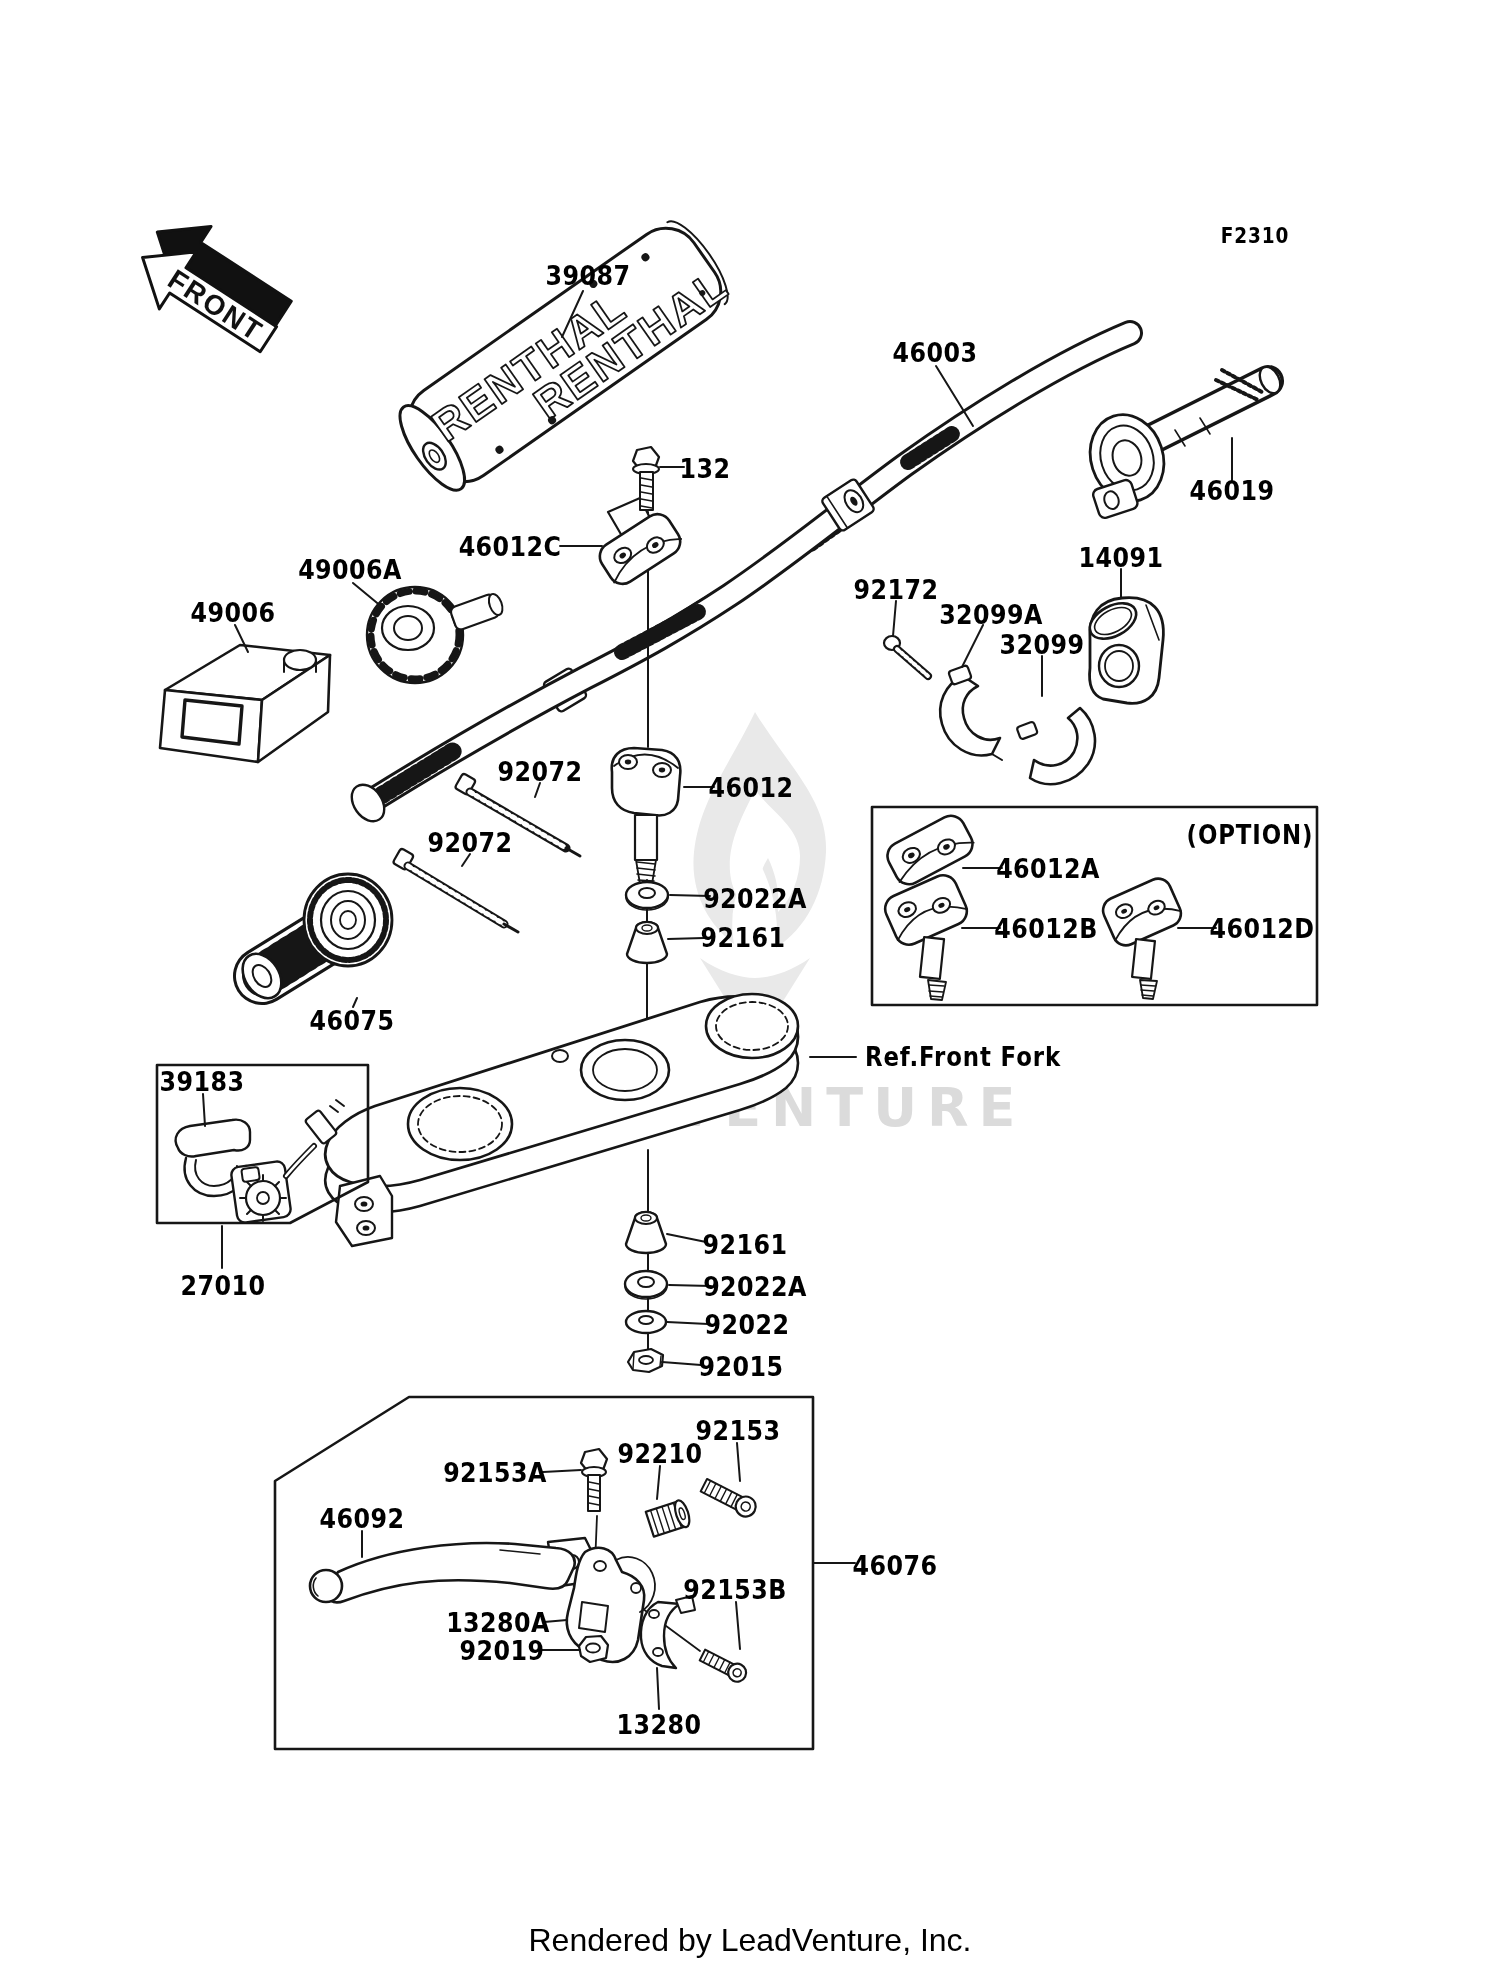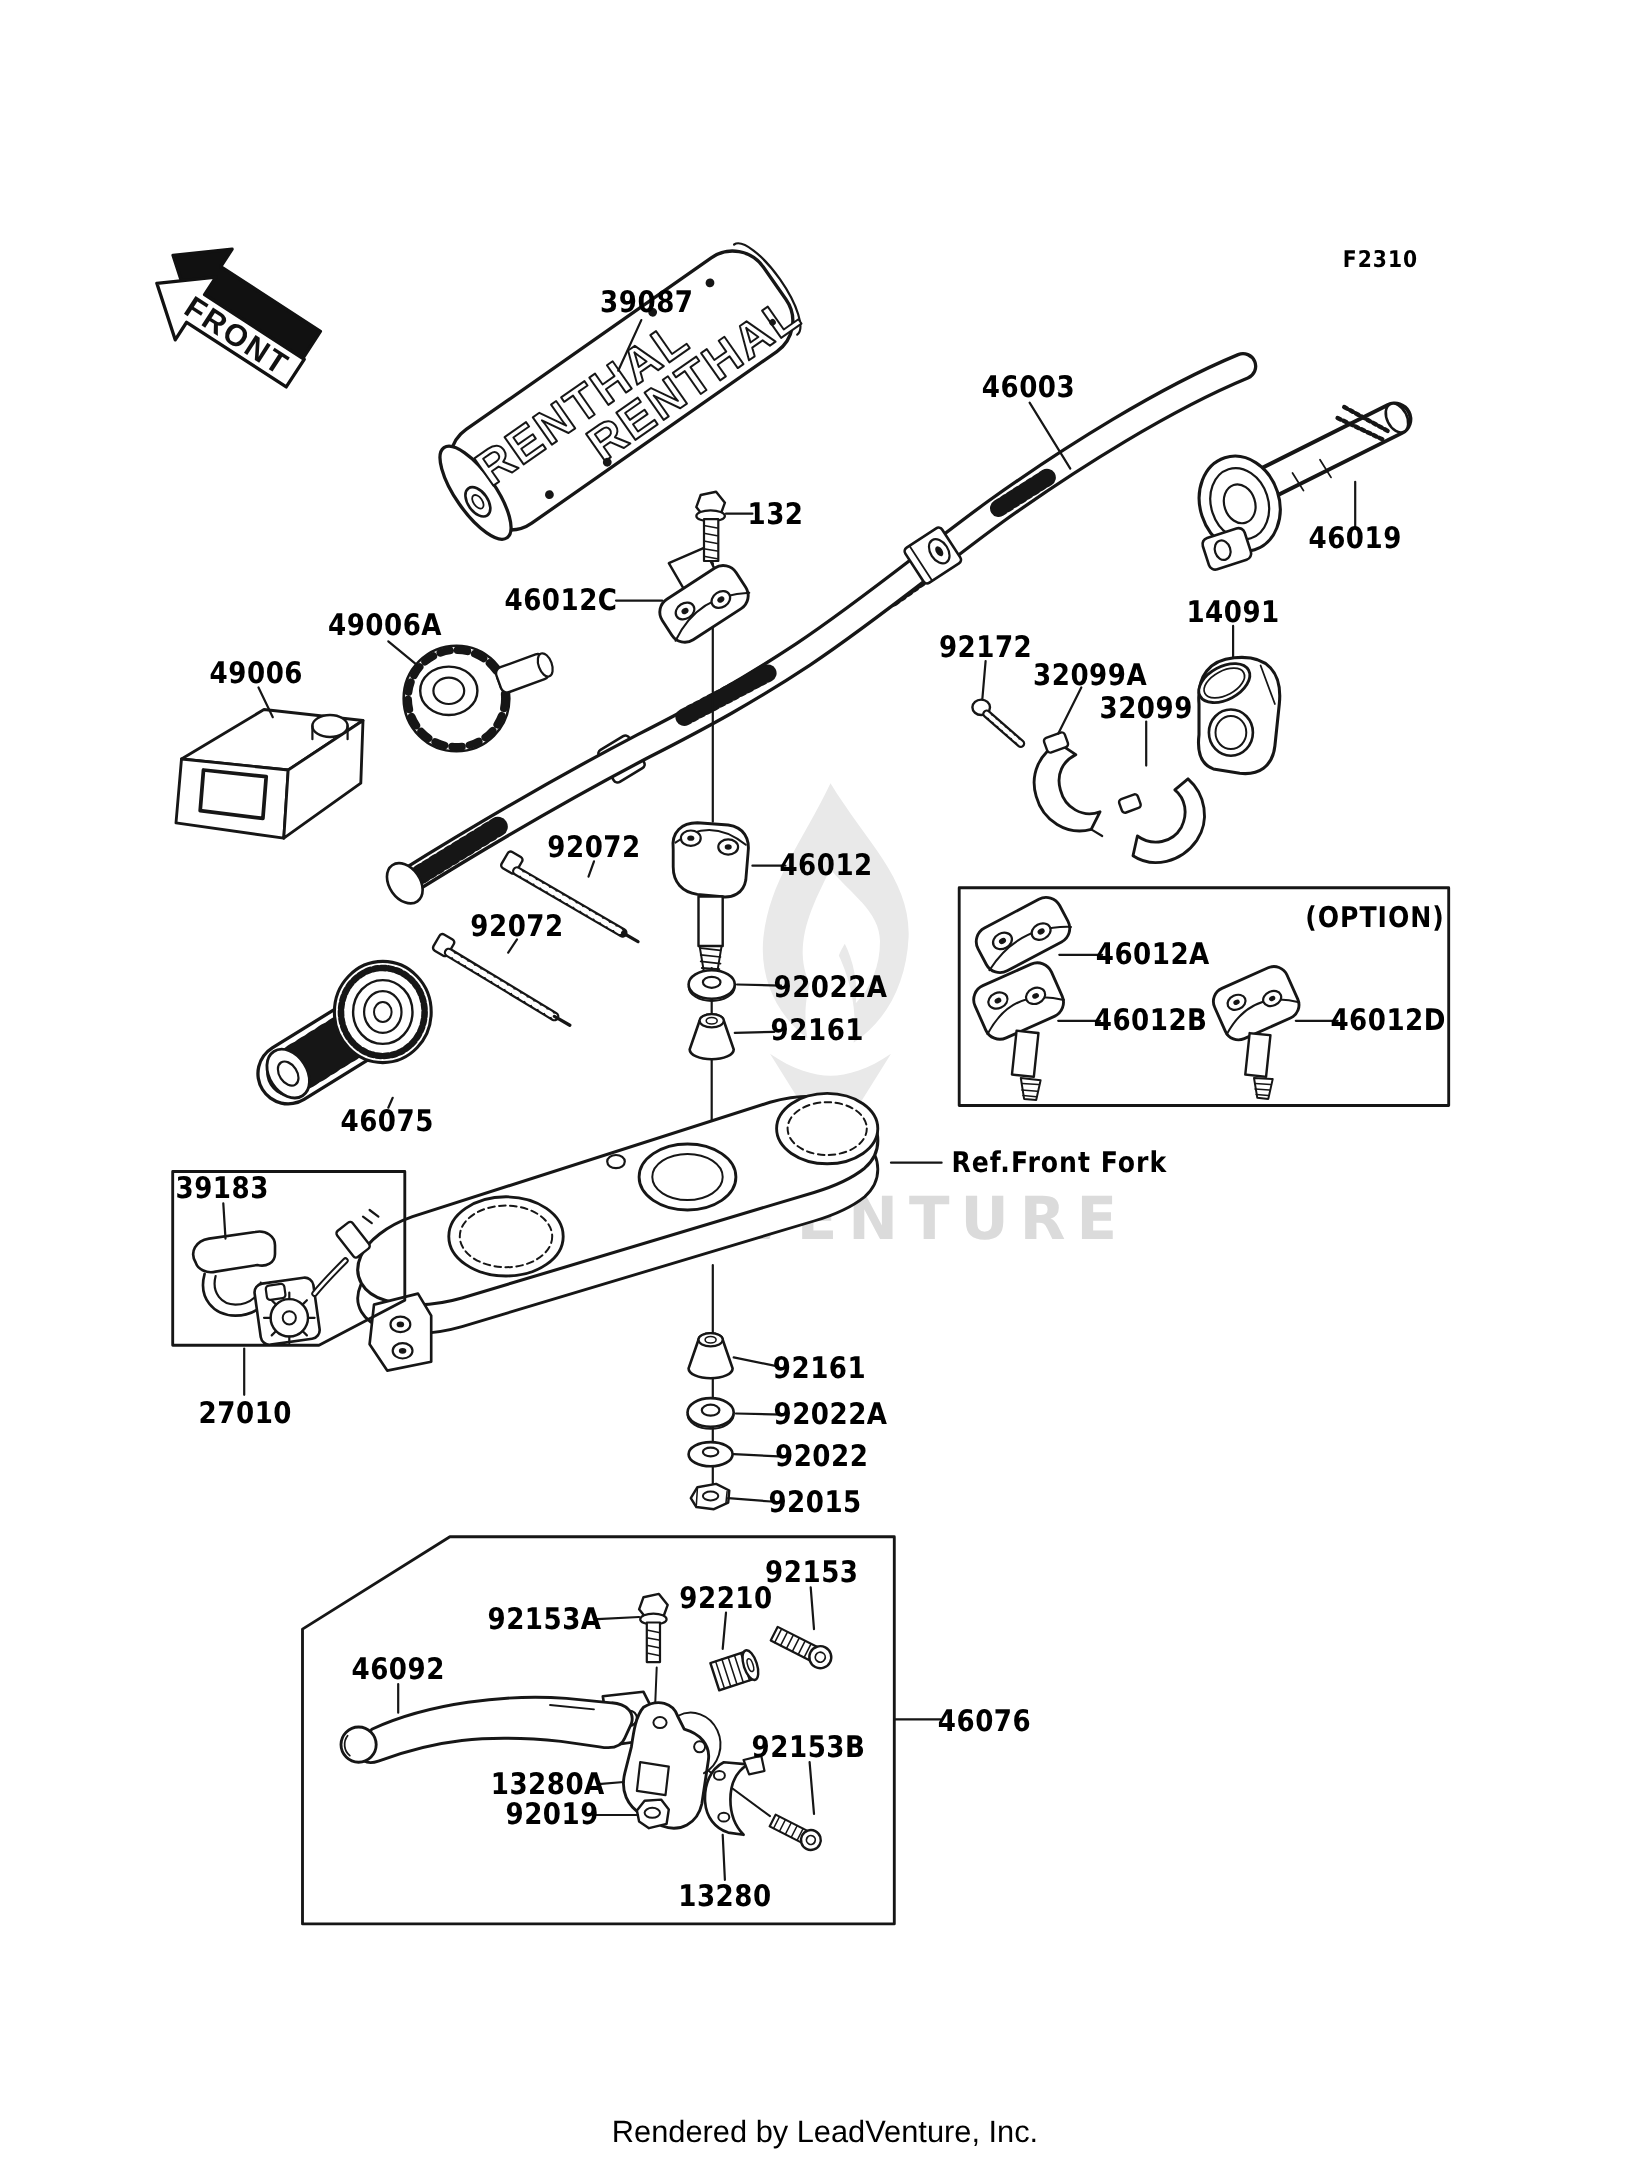--- a/index.html
+++ b/index.html
@@ -5,21 +5,21 @@
   html,body{margin:0;padding:0;background:#ffffff;}
   #page{position:relative;width:1500px;height:1962px;background:#ffffff;overflow:hidden;
         font-family:"DejaVu Sans",sans-serif;}
   #art{position:absolute;left:0;top:0;}
   .lbl{position:absolute;transform:translate(-50%,-50%) scaleX(0.88);white-space:nowrap;
        font-family:"DejaVu Sans",sans-serif;font-weight:700;font-size:27px;color:#000;
        letter-spacing:0.5px;}
   .lbl-code{font-size:21px;letter-spacing:1px;}
   .lbl-ref{font-size:26px;letter-spacing:1px;}
   .footer{position:absolute;left:0;top:1922px;width:100%;text-align:center;
-          font-family:"Liberation Sans",sans-serif;font-size:28px;color:#000;}
+          font-family:"Liberation Sans",sans-serif;font-size:32px;color:#000;}
 </style>
 </head>
 <body>
 
 <div id="page">
 
 <svg id="art" width="1500" height="1962" viewBox="0 0 1500 1962" stroke-linecap="round" stroke-linejoin="round">
 
   <g fill="#e9e9e9" stroke="none">
     <path d="M755,712 C728,768 700,800 694,852 C690,892 708,924 734,944 C728,908 738,880 756,856 C772,884 780,916 776,948 C806,928 824,894 826,852 C828,800 788,766 755,712 Z"></path>

